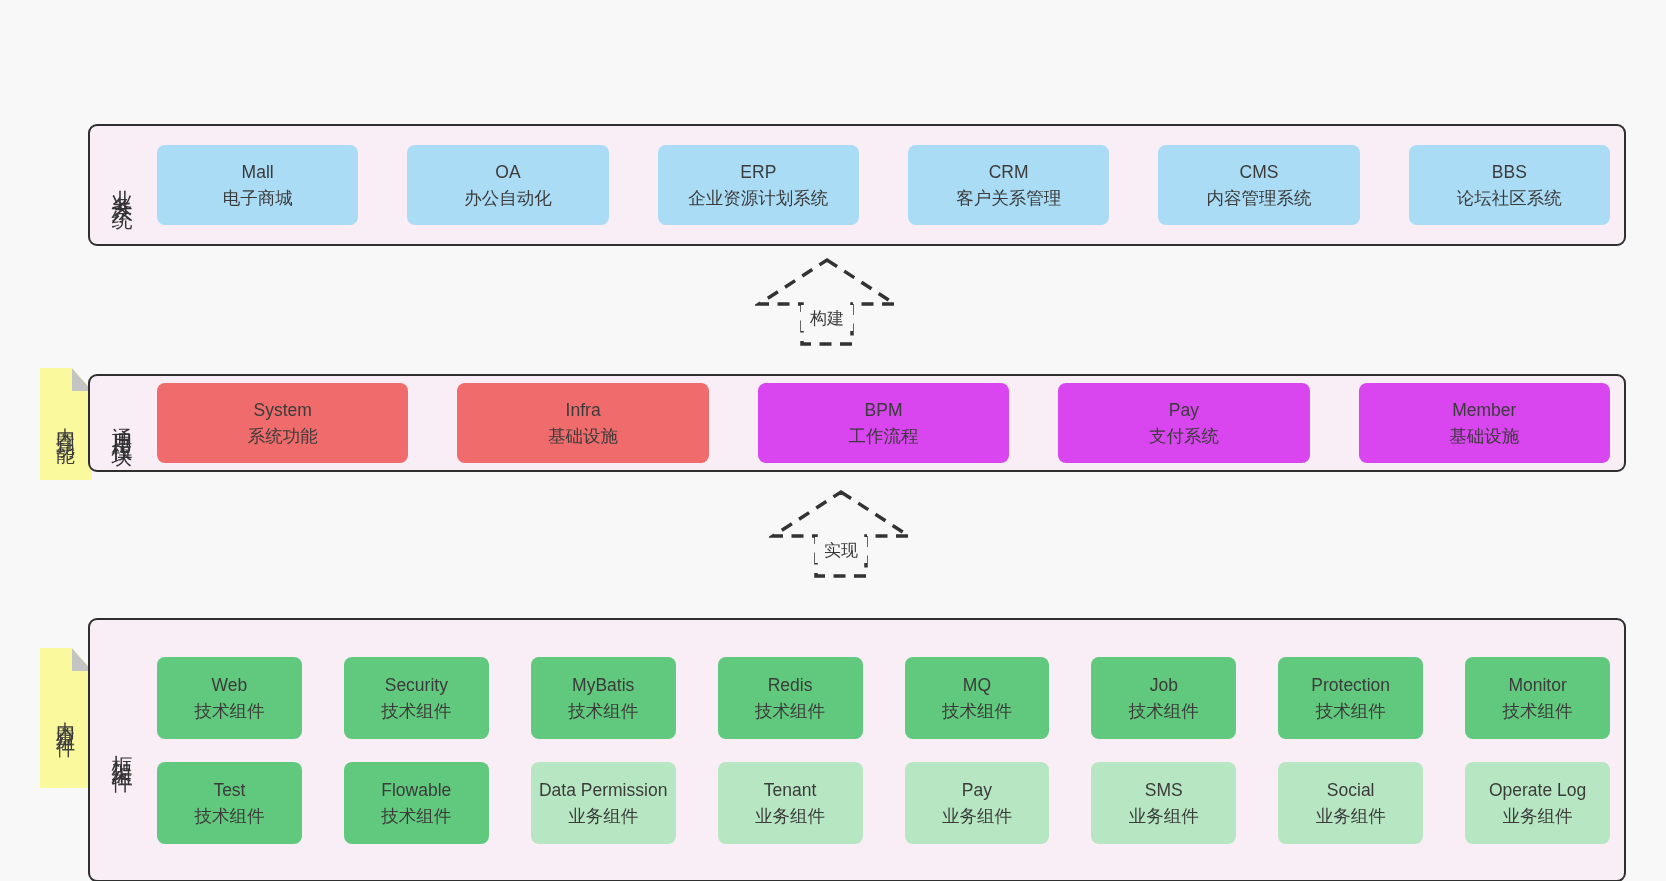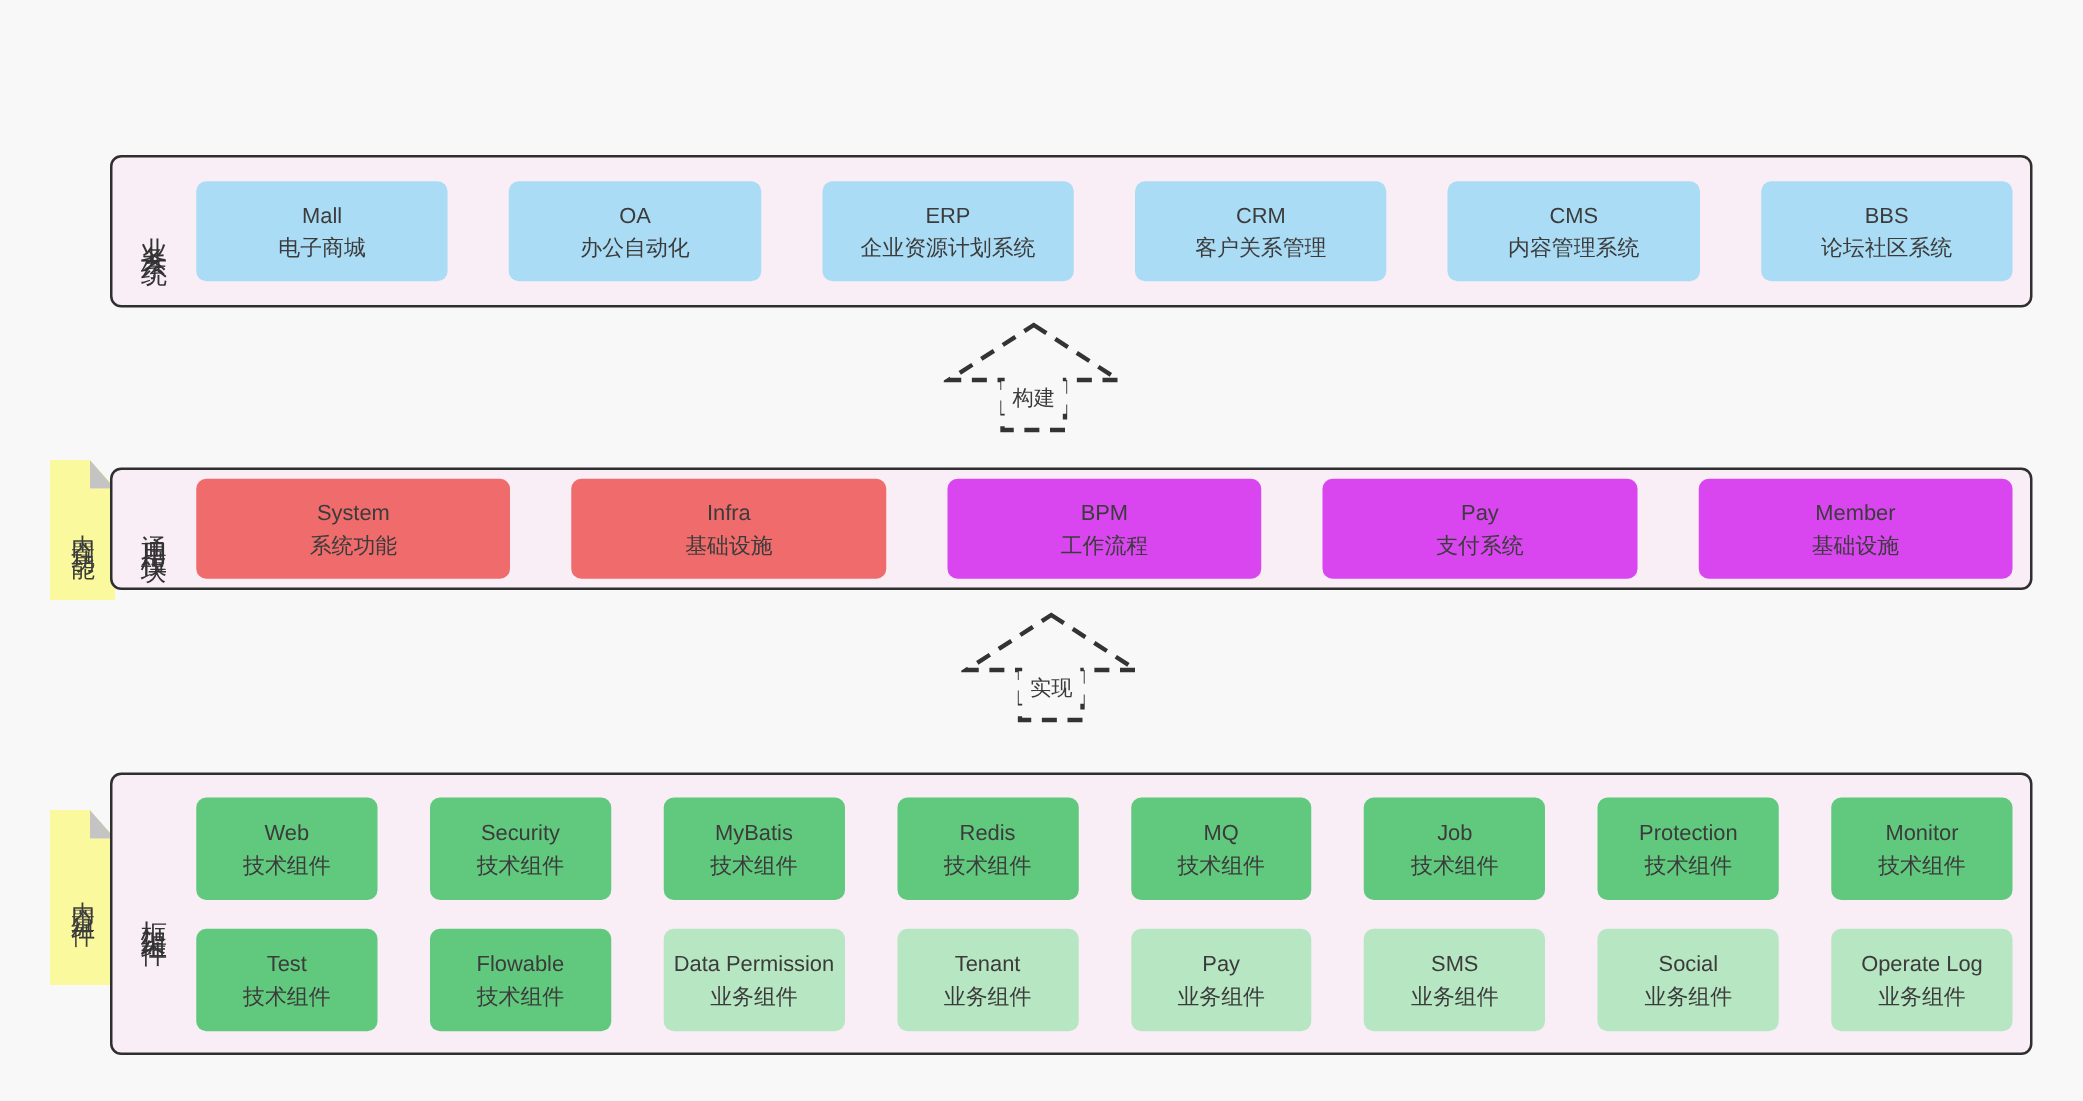--- a/index.html
+++ b/index.html
@@ -19,21 +19,21 @@
     background: #f9edf6;
     border: 2px solid #2f2f2f;
     border-radius: 9px;
     display: flex;
     align-items: center;
     padding: 0 14px 0 10px;
     z-index: 2;
   }
   #panel-business   { top: 124px; height: 122px; }
   #panel-modules    { top: 374px; height: 98px; }
-  #panel-components { top: 618px; height: 226px; }
+  #panel-components { top: 618px; height: 264px; }
 
   .side-label {
     flex: none;
     width: 36px;
     margin-right: 17px;
     writing-mode: vertical-rl;
     text-orientation: upright;
     font-size: 21px;
     letter-spacing: 6px;
     line-height: 36px;

